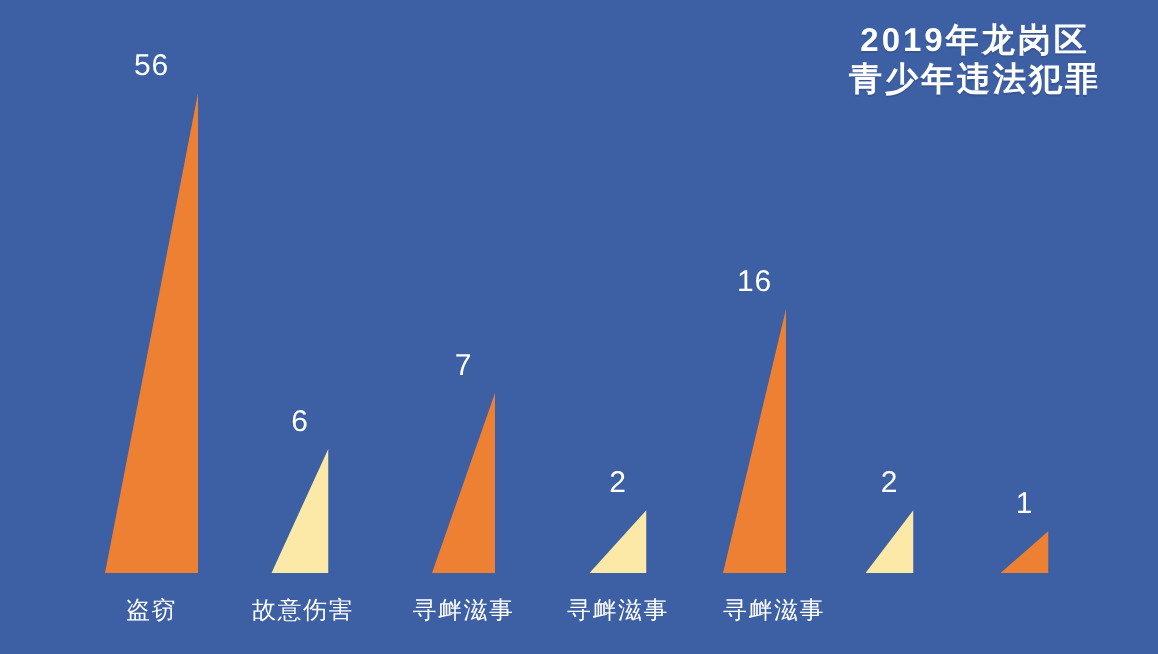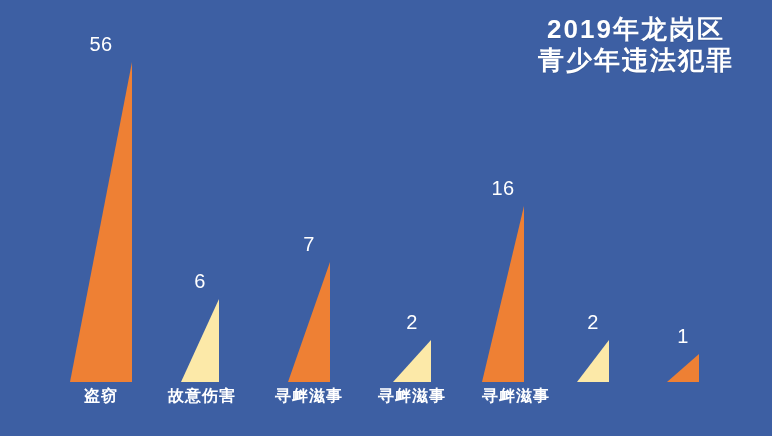--- a/index.html
+++ b/index.html
@@ -27,21 +27,21 @@
     position: absolute;
     right: 38px;
     top: 14px;
     text-align: center;
     line-height: 1.18;
     user-select: none;
   }
   #chart-title .title-line {
     display: block;
     color: #ffffff;
-    font-size: 26px;
+    font-size: 22px;
     font-weight: bold;
     letter-spacing: 2px;
     text-shadow: 0 1px 0 rgba(0,0,0,0.10);
     white-space: nowrap;
   }
 
   
   #plot-area {
     position: absolute;
     left: 0;
@@ -74,26 +74,26 @@
     text-align: center;
     color: #ffffff;
     font-size: 20px;
     font-weight: normal;
     letter-spacing: 0.5px;
     user-select: none;
   }
 
   .bar-label {
     position: absolute;
-    bottom: 29px;
+    bottom: 18px;
     width: 100%;
     text-align: center;
     color: #ffffff;
     font-size: 16px;
-    font-weight: bold;
+    font-weight: normal;
     letter-spacing: 1px;
     white-space: nowrap;
     user-select: none;
   }
 </style>
 </head>
 <body>
 
 <div id="chart-root">
 

